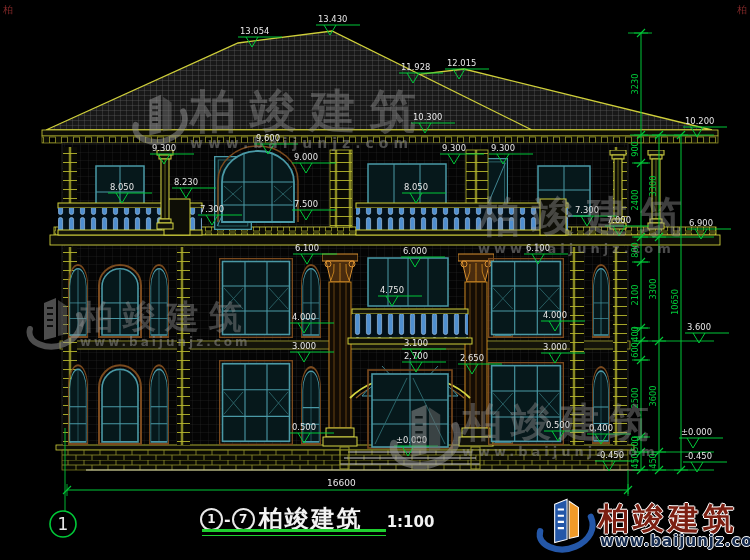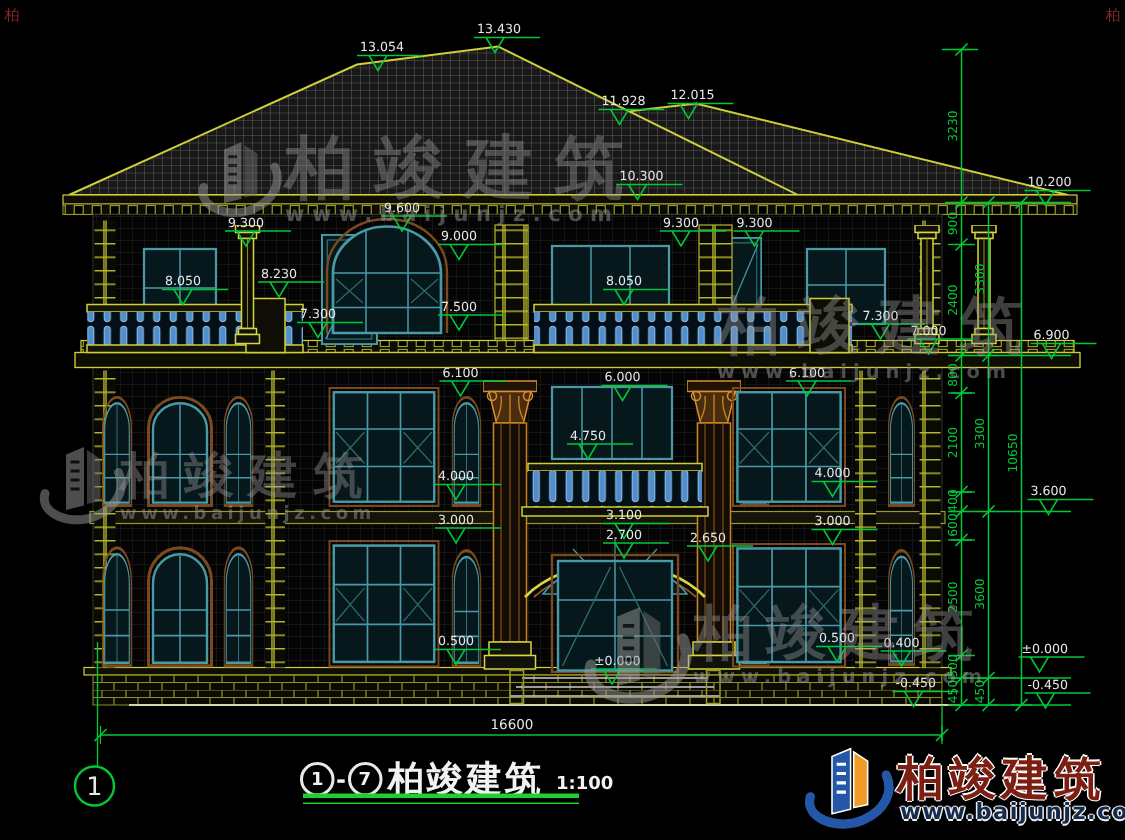--- a/index.html
+++ b/index.html
@@ -37,21 +37,21 @@
       text-shadow:-1px 0 #efefef,1px 0 #efefef,0 -1px #efefef,0 1px #efefef;}
 
   
   .title-block{position:absolute;left:200px;top:503px;color:#f2f2f2;
                display:flex;align-items:center;}
   .axis-circle{display:inline-flex;align-items:center;justify-content:center;
       width:19px;height:19px;border:2px solid #e8e8e8;border-radius:50%;
       font-size:12px;font-weight:bold;}
   .title-dash{font-size:16px;font-weight:bold;margin:0 1px;}
   .title-text{font-size:24px;font-weight:bold;letter-spacing:2px;margin-left:4px;}
-  .title-scale{font-size:12px;font-weight:bold;margin-left:8px;margin-top:6px;}
+  .title-scale{font-size:15px;font-weight:bold;margin-left:24px;margin-top:6px;}
   .title-underline-1{position:absolute;left:202px;top:529px;width:184px;height:3px;
       background:#1fcf2f;}
   .title-underline-2{position:absolute;left:202px;top:535px;width:184px;height:1px;
       background:#1fcf2f;}
 </style>
 </head>
 <body>
 
 <svg id="draw" class="stage" width="750" height="560" viewBox="0 0 750 560">
   <defs>

